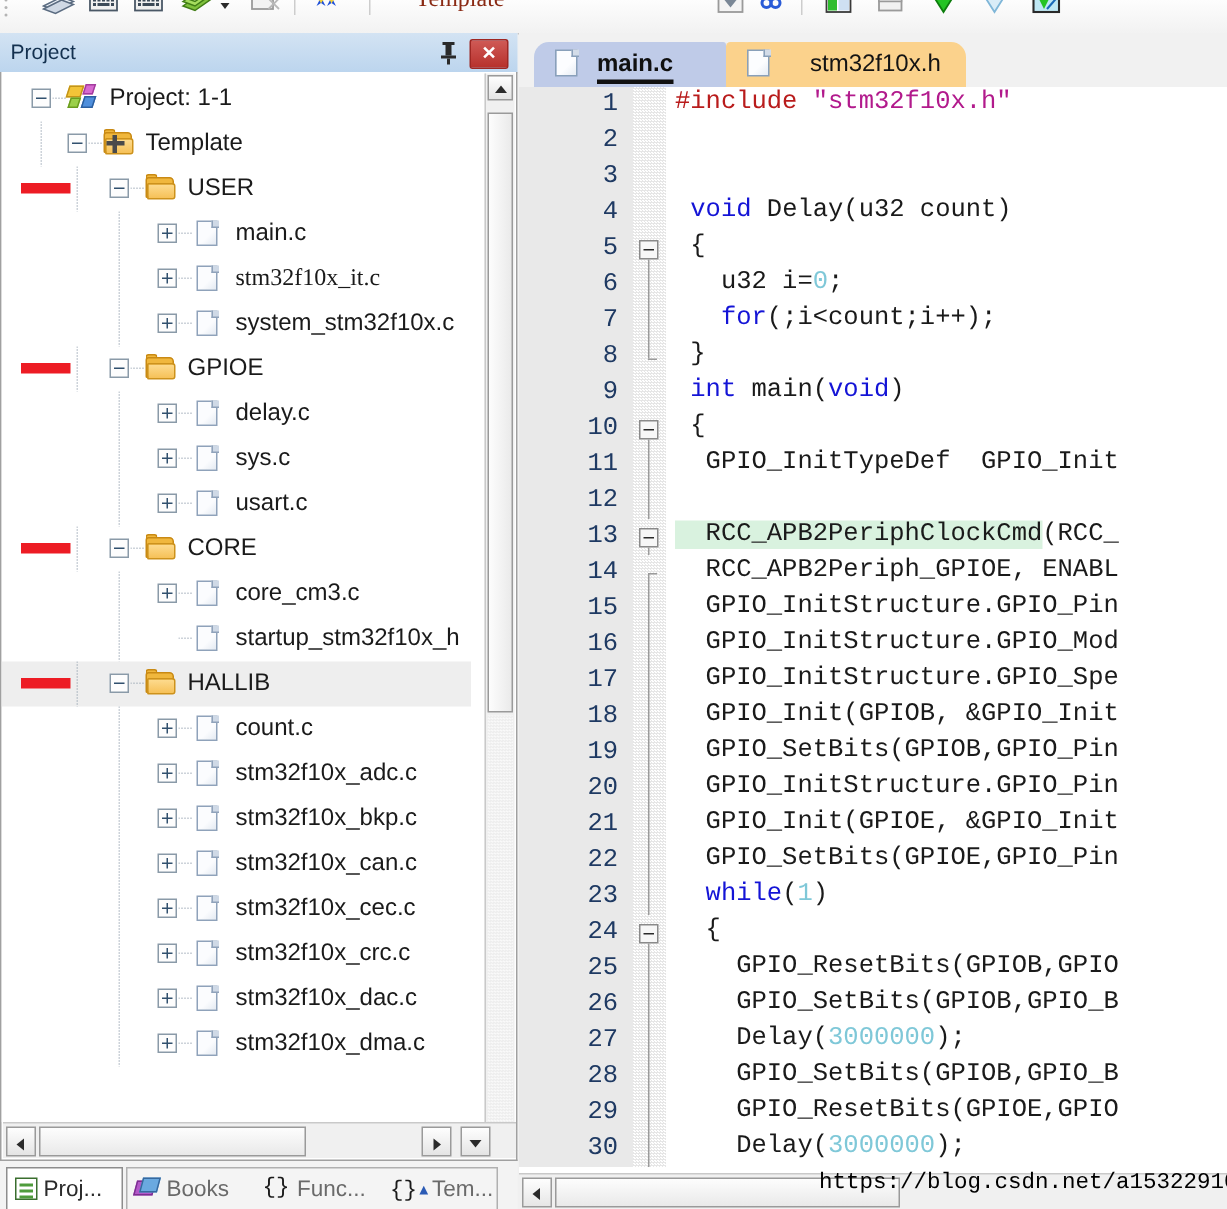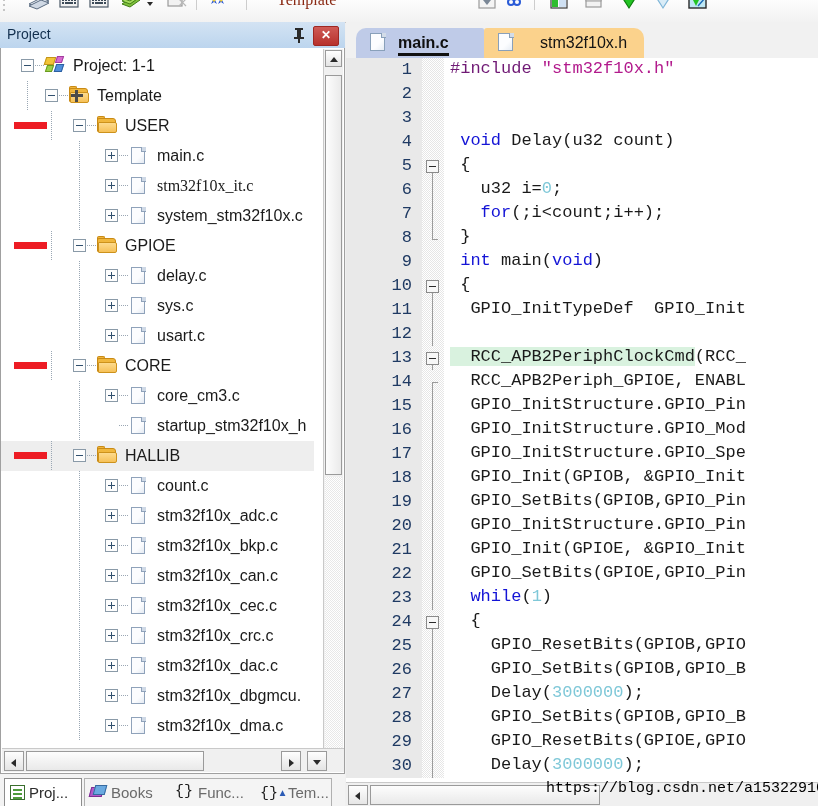--- a/index.html
+++ b/index.html
@@ -163,21 +163,21 @@
   .foldstrip{position:absolute;left:76px;top:0;width:22px;height:720px;
     background:repeating-conic-gradient(#ffffff 0% 25%, #e6e6e6 0% 50%) 0 0/2px 2px;}
   .lines{position:absolute;left:0;top:0;width:472px;}
   .cline{position:relative;height:24px;}
   .lnum{position:absolute;left:0;width:66px;text-align:right;top:2px;
     font-family:"Liberation Mono", monospace;font-size:17px;color:#1f3a63;}
   .ctext{position:absolute;left:104px;top:1px;white-space:pre;
     font-family:"Liberation Mono", monospace;font-size:17px;color:#1a1a1a;letter-spacing:0px;}
   .hl{background:#d9f2df;}
   .kw{color:#1414d6;font-weight:normal;}
-  .pp{color:#701a75;}
+  .pp{color:#b91c1c;}
   .str{color:#b21a8c;}
   .num{color:#7fc8d8;}
   .fold{position:absolute;left:80px;top:6px;width:13px;height:13px;
     border:1px solid #8a8a8a;background:#f7f7f7;box-sizing:border-box;cursor:pointer;}
   .fold:before{content:"";position:absolute;left:2px;top:5px;width:7px;height:1px;background:#2a2a2a;}
   .foldline{position:absolute;left:86px;width:1px;background:#9b9b9b;}
   .foldend{position:absolute;left:86px;width:6px;height:1px;background:#9b9b9b;}
 
   .ed-hsb{position:absolute;left:0;bottom:0;width:472px;height:24px;background:#f0f0f0;border-top:1px solid #c9c9c9;box-sizing:border-box;}
   .ed-hsb .btn{position:absolute;left:2px;top:2px;width:20px;height:20px;background:linear-gradient(#fefefe,#e6e6e6);border:1px solid #9a9a9a;box-sizing:border-box;cursor:pointer;}
@@ -548,30 +548,20 @@
             </div>
             <div class="row">
               <div class="vdots" style="left: 78px; top: 0px; height: 30px;"></div>
               <div class="expander plus" style="left: 104px;"></div>
               <div class="dots" style="left: 118px; width: 9px;"></div>
               <div class="doc" style="left: 130px;">
                 <span class="pg"></span>
                 <span class="corner"></span>
               </div>
               <div class="lbl" style="left: 156px;">stm32f10x_dac.c</div>
-            </div>
-            <div class="row">
-              <div class="vdots" style="left: 78px; top: 0px; height: 30px;"></div>
-              <div class="expander plus" style="left: 104px;"></div>
-              <div class="dots" style="left: 118px; width: 9px;"></div>
-              <div class="doc" style="left: 130px;">
-                <span class="pg"></span>
-                <span class="corner"></span>
-              </div>
-              <div class="lbl" style="left: 156px;">stm32f10x_dbgmcu.</div>
             </div>
             <div class="row">
               <div class="vdots" style="left: 78px; top: 0px; height: 30px;"></div>
               <div class="expander plus" style="left: 104px;"></div>
               <div class="dots" style="left: 118px; width: 9px;"></div>
               <div class="doc" style="left: 130px;">
                 <span class="pg"></span>
                 <span class="corner"></span>
               </div>
               <div class="lbl" style="left: 156px;">stm32f10x_dma.c</div>

